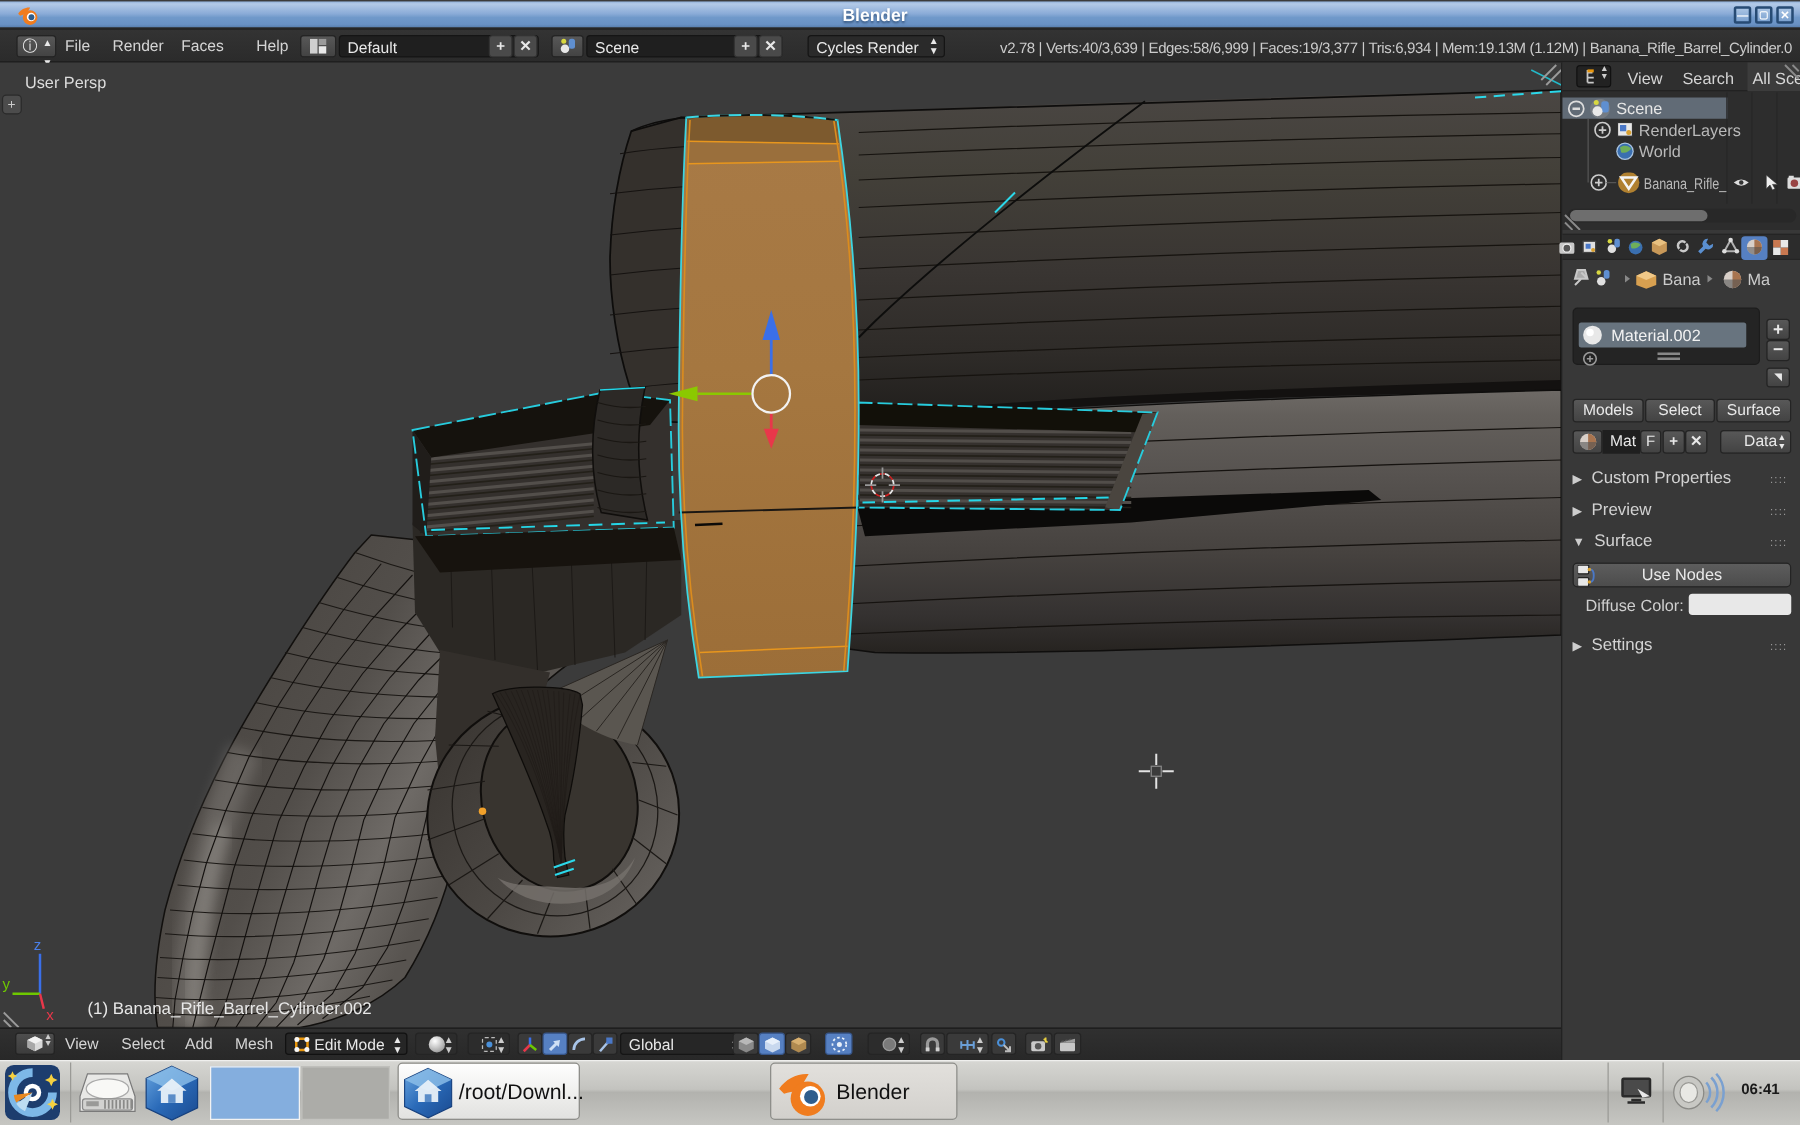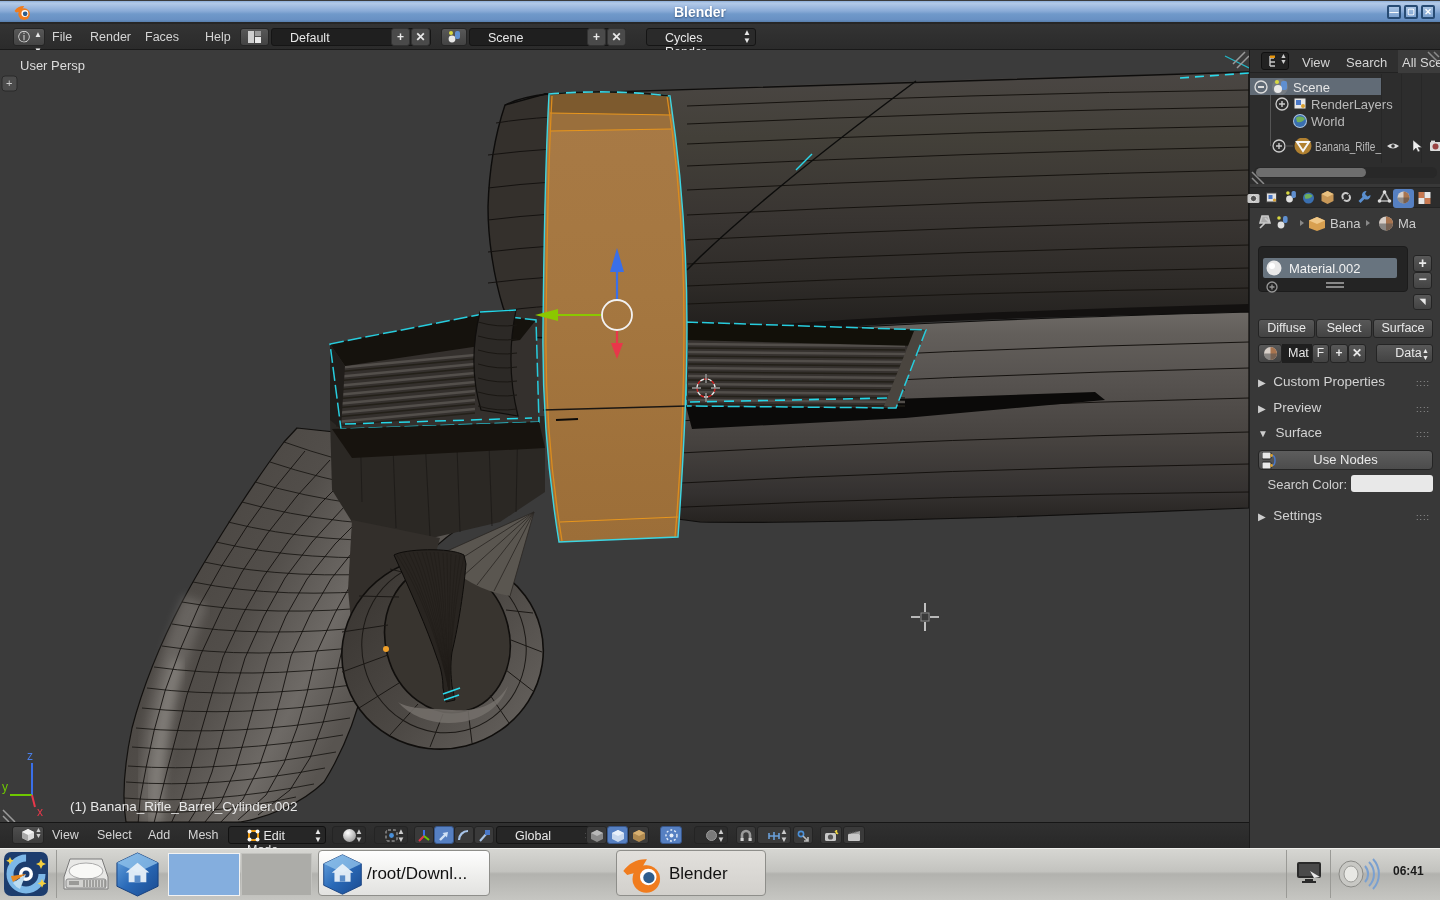--- a/index.html
+++ b/index.html
@@ -9,21 +9,21 @@
 #title{left:0;top:0;width:1440px;height:24px;
 background:linear-gradient(180deg,#8fb0da 0%,#b3cae8 10%,#8aabd7 48%,#7099ca 62%,#6991c4 88%,#587fad 100%);
 border-top:1px solid #3c3c3c;border-bottom:2px solid #262626}
 #title .t{position:absolute;left:0;width:1400px;top:3px;text-align:center;color:#fff;font-weight:bold;
 font-size:14px;text-shadow:0 1px 2px #32527a}
 .winbtn{position:absolute;top:4px;width:14px;height:14px;border:2px solid #274b74;border-radius:2px;
 background:linear-gradient(#a9c4e4,#7ba1cf);color:#fff;font-size:9px;line-height:10px;text-align:center;font-weight:bold}
 
 #info{left:0;top:24px;width:1440px;height:26px;background:linear-gradient(#333,#2b2b2b);border-bottom:1px solid #191919;color:#d6d6d6;font-size:13px}
 .menu{position:absolute;top:6px;color:#d4d4d4;font-size:12.5px}
-.dfield{position:absolute;height:18px;top:4px;background:#1f1f1f;border:1px solid #151515;border-radius:3px;color:#e8e8e8;font-size:12.5px;padding:2px 18px}
+.dfield{position:absolute;height:18px;top:4px;background:#1f1f1f;border:1px solid #151515;border-radius:3px;color:#e8e8e8;font-size:12.5px;padding:2px 6px}
 .sqbtn{position:absolute;height:18px;width:18px;top:4px;background:linear-gradient(#585858,#434343);border:1px solid #242424;color:#e9e9e9;font-size:12px;text-align:center;line-height:16px;border-radius:3px}
 
 #rpanel{left:1249px;top:50px;width:191px;height:798px;background:#353535;border-left:1px solid #1c1c1c}
 
 #outl{left:0;top:0;width:191px;height:134px;background:#2d2d2d}
 
 #vhead{left:0;top:822px;width:1249px;height:26px;background:linear-gradient(#303030,#282828);border-top:1px solid #161616;color:#d8d8d8;font-size:13px}
 
 #task{left:0;top:848px;width:1440px;height:52px;background:linear-gradient(#d7d7d3,#c3c3bf 45%,#b2b2ae 50%,#c6c6c2)}
 .tbtn{position:absolute;top:2px;height:46px;border:1px solid #8e8e8a;border-radius:4px;background:linear-gradient(#fefefe,#ededeb 60%,#e2e2e0);color:#111;font-size:17px}
@@ -65,20 +65,21 @@
 <div class="dfield" style="left:469px;width:157px">Scene</div>
 <div class="sqbtn" style="left:587px;width:19px;font-weight:bold;background:#4a4a4a;border-color:#333">+</div>
 <div class="sqbtn" style="left:607px;width:19px;font-weight:bold;background:#4a4a4a;border-color:#333">✕</div>
 <div class="dfield" style="left:646px;width:110px;background:#2a2a2a">Cycles Render<span style="position:absolute;right:4px;top:0px;font-size:8px;line-height:8px">▲<br>▼</span></div>
 <svg class="abs" style="left:772px;top:28px" width="18" height="18" viewBox="0 0 32 32">
 <path d="M1,13 C5,7 12,3.5 19,4 L16,9 C21,8.6 25,10.5 27,13.5 L22,16 C16,13.8 9,14 4,16 Z" fill="#f07c1e"></path>
 <circle cx="19" cy="19" r="11" fill="#f07c1e"></circle>
 <circle cx="20.5" cy="18" r="6.5" fill="#fff"></circle>
 <circle cx="21" cy="18.5" r="4.4" fill="#2f5d8c"></circle>
 </svg>
+<div class="menu" style="left:800px;top:7px;color:#cbcbcb;font-size:12px;white-space:nowrap;letter-spacing:-0.3px">v2.78 | Verts:40/3,639 | Edges:58/6,999 | Faces:19/3,377 | Tris:6,934 | Mem:19.13M (1.12M) | Banana_Rifle_Barrel_Cylinder.0</div>
 </div>
 <svg class="abs" style="left:0;top:50px" width="1249" height="772" viewBox="0 0 1249 772">
 <defs>
 <linearGradient id="gtop" x1="0" y1="0" x2="0" y2="1">
  <stop offset="0" stop-color="#4a4643"></stop>
           <stop offset="0.25" stop-color="#434039"></stop>
  <stop offset="0.55" stop-color="#393532"></stop>
           <stop offset="0.8" stop-color="#2e2b28"></stop>
  <stop offset="1" stop-color="#201e1c"></stop>
         </linearGradient>
@@ -544,21 +545,21 @@
 <div class="abs" style="left:39px;top:77px;color:#f2f2f2;font-size:13px">Material.002</div>
 <svg class="abs" style="left:16px;top:97px" width="13" height="13">
           <circle cx="6" cy="6" r="5" fill="none" stroke="#999" stroke-width="1.3"></circle>
           <path d="M3.5,6 L8.5,6 M6,3.5 L6,8.5" stroke="#999" stroke-width="1.3"></path>
         </svg>
 <div class="abs" style="left:76px;top:98px;width:18px;height:2px;background:#888"></div>
         <div class="abs" style="left:76px;top:102px;width:18px;height:2px;background:#888"></div>
 <div class="sqbtn" style="left:163px;top:71px;width:19px;height:17px;font-size:14px;font-weight:bold;line-height:15px">+</div>
 <div class="sqbtn" style="left:163px;top:88px;width:19px;height:17px;font-size:14px;font-weight:bold;line-height:13px">−</div>
 <div class="sqbtn" style="left:163px;top:110px;width:19px;height:16px;font-size:8px;line-height:14px">◥</div>
-<div class="sqbtn" style="left:8px;top:135px;width:57px;height:19px;font-size:12.5px;line-height:17px">Diffuse</div>
+<div class="sqbtn" style="left:8px;top:135px;width:57px;height:19px;font-size:12.5px;line-height:17px">Models</div>
 <div class="sqbtn" style="left:66px;top:135px;width:56px;height:19px;font-size:12.5px;line-height:17px">Select</div>
 <div class="sqbtn" style="left:123px;top:135px;width:60px;height:19px;font-size:12.5px;line-height:17px">Surface</div>
 <div class="sqbtn" style="left:8px;top:160px;width:24px;height:19px"><svg width="15" height="15" style="margin-top:1px">
             <circle cx="7.5" cy="7.5" r="6.5" fill="#d8cfc8"></circle>
             <path d="M7.5,1 A6.5,6.5 0 0 1 7.5,14 Z" fill="#a8744f"></path>
             <path d="M1,7.5 A6.5,6.5 0 0 0 14,7.5 Z" fill="#555" opacity="0.6"></path>
           </svg></div>
 <div class="abs" style="left:32px;top:160px;width:30px;height:19px;background:#1f1f1f;color:#e8e8e8;font-size:12.5px;padding:2px 0 0 6px">Mat</div>
 <div class="sqbtn" style="left:62px;top:160px;width:17px;height:19px;font-size:12px;line-height:17px">F</div>
 <div class="sqbtn" style="left:80px;top:160px;width:18px;height:19px;font-weight:bold;line-height:17px">+</div>
@@ -568,21 +569,21 @@
 <div class="abs" style="left:8px;top:216px;width:176px;height:20px;color:#d2d2d2;font-size:13.5px"><span style="font-size:10px;color:#cdcdcd">▶</span>&nbsp; Preview<span style="position:absolute;right:4px;top:4px;color:#9a9a9a;font-size:9px;letter-spacing:1px">::::</span></div>
 <div class="abs" style="left:8px;top:241px;width:176px;height:20px;color:#d2d2d2;font-size:13.5px"><span style="font-size:10px;color:#cdcdcd">▼</span>&nbsp; Surface<span style="position:absolute;right:4px;top:4px;color:#9a9a9a;font-size:9px;letter-spacing:1px">::::</span></div>
 <div class="sqbtn" style="left:8px;top:266px;width:175px;height:20px;font-size:13px;line-height:18px;background:linear-gradient(#5d5d5d,#4c4c4c);border-radius:4px">Use Nodes</div>
 <svg class="abs" style="left:12px;top:268px" width="18" height="17">
           <rect x="0" y="0" width="9" height="7" rx="1" fill="#e8e8e8" stroke="#222"></rect>
           <rect x="0" y="10" width="9" height="7" rx="1" fill="#e8e8e8" stroke="#222"></rect>
           <path d="M10,3.5 C14,3.5 14,13.5 10,13.5" stroke="#4a78c8" stroke-width="1.5" fill="none"></path>
           <circle cx="9.5" cy="3.5" r="1.4" fill="#d8a030"></circle>
           <circle cx="9.5" cy="13.5" r="1.4" fill="#d8a030"></circle>
         </svg>
-<div class="abs" style="left:0px;top:293px;width:97px;text-align:right;color:#cfcfcf;font-size:13px">Search Color:</div>
+<div class="abs" style="left:0px;top:293px;width:97px;text-align:right;color:#cfcfcf;font-size:13px">Diffuse Color:</div>
 <div class="abs" style="left:101px;top:291px;width:82px;height:17px;background:#e8e8e8;border-radius:3px"></div>
 <div class="abs" style="left:8px;top:324px;width:176px;height:20px;color:#d2d2d2;font-size:13.5px"><span style="font-size:10px;color:#cdcdcd">▶</span>&nbsp; Settings<span style="position:absolute;right:4px;top:4px;color:#9a9a9a;font-size:9px;letter-spacing:1px">::::</span></div>
 </div>
 </div>
 <div id="task" class="abs">
 <div class="abs" style="left:0;top:0;width:1440px;height:1px;background:#efefed"></div>
 <svg class="abs" style="left:3px;top:3px" width="46" height="46" viewBox="0 0 46 46">
         <rect x="1" y="1" width="44" height="44" rx="7" fill="#1d3d6e"></rect>
         <circle cx="23" cy="23" r="16" fill="none" stroke="#7db8e8" stroke-width="7" stroke-dasharray="75,26"></circle>
         <circle cx="23" cy="23" r="7" fill="#fff"></circle>
@@ -618,21 +619,21 @@
             <stop offset="1" stop-color="#1a4a90"></stop>
           </linearGradient>
         </defs>
         <path d="M24,2 L45,12 L45,36 L24,46 L3,36 L3,12 Z" fill="url(#cb1)" stroke="#16407e"></path>
         <path d="M24,2 L45,12 L24,22 L3,12 Z" fill="#8ec0ea" opacity="0.8"></path>
         <path d="M24,12 L36,22 L33,22 L33,32 L15,32 L15,22 L12,22 Z" fill="#e8f0f8" opacity="0.95"></path>
         <rect x="21" y="25" width="6" height="7" fill="#5a8cc8"></rect>
       </svg>
 <div class="abs" style="left:168px;top:5px;width:72px;height:43px;background:#84aede;border:1px solid #f2f2f2"></div>
 <div class="abs" style="left:241px;top:5px;width:71px;height:43px;background:#acaca8;border:1px solid #c2c2be"></div>
-<div class="tbtn" style="left:318px;width:172px">
+<div class="tbtn" style="left:318px;width:146px">
         <svg class="abs" style="left:2px;top:2px" width="43" height="43" viewBox="0 0 48 48">
           <defs>
             <linearGradient id="cb2" x1="0" y1="0" x2="1" y2="1">
               <stop offset="0" stop-color="#6aa6e0"></stop>
               <stop offset="0.5" stop-color="#2a6ab8"></stop>
               <stop offset="1" stop-color="#1a4a90"></stop>
             </linearGradient>
           </defs>
           <path d="M24,2 L45,12 L45,36 L24,46 L3,36 L3,12 Z" fill="url(#cb2)" stroke="#16407e"></path>
           <path d="M24,2 L45,12 L24,22 L3,12 Z" fill="#8ec0ea" opacity="0.8"></path>

